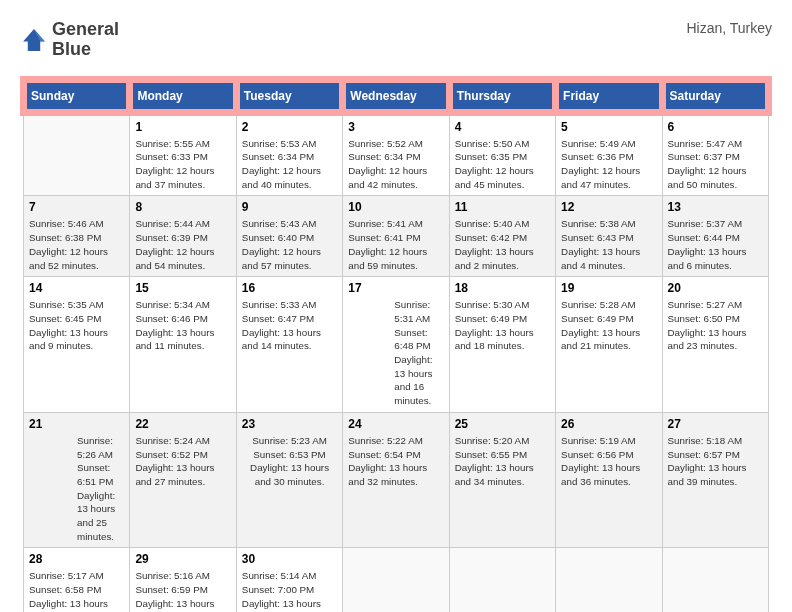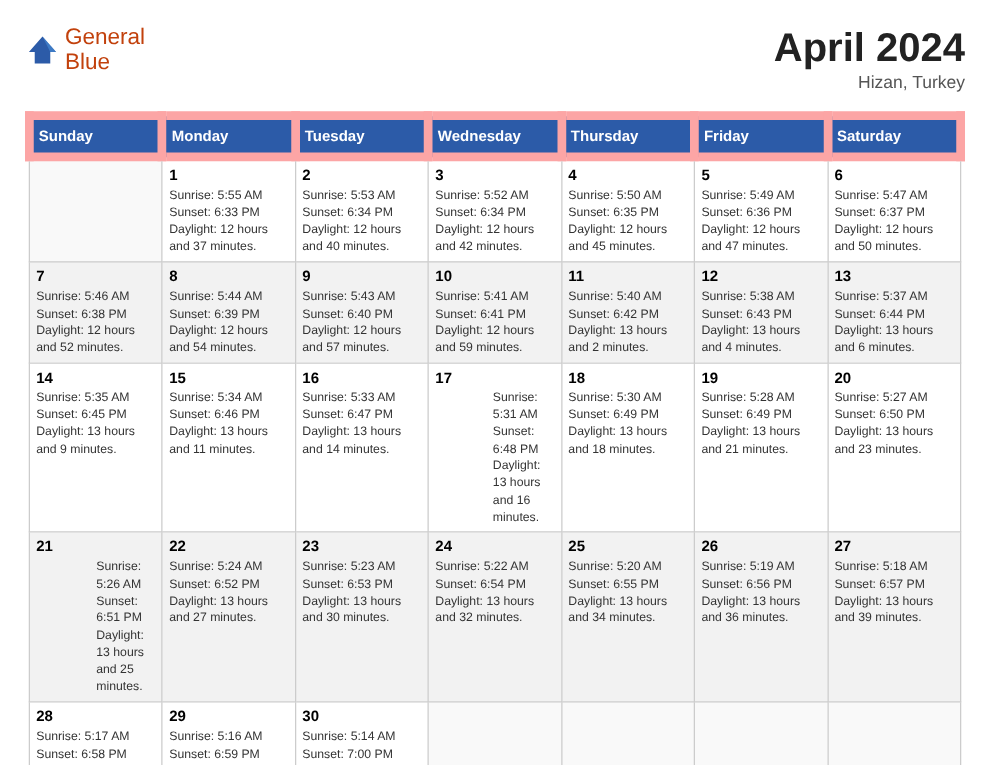--- a/index.html
+++ b/index.html
@@ -16,22 +16,22 @@
       align-items: flex-start;
       margin-bottom: 16px;
     }
     .logo {
       display: flex;
       align-items: center;
       gap: 4px;
     }
     .logo-text {
       font-size: 18px;
-      font-weight: normal;
-      color: #c2410c;
+      font-weight: bold;
+      color: #404040;
       line-height: 1.1;
     }
     .logo-text span {
       display: block;
     }
     .logo-icon {
       width: 28px;
       height: 28px;
     }
     .title-block {
@@ -99,21 +99,20 @@
     <svg class="logo-icon" viewBox="0 0 36 36">
       <polygon points="18,4 32,20 26,20 26,32 10,32 10,20 4,20" fill="#2c5ba8"></polygon>
       <polygon points="18,4 32,20 26,20" fill="#4a90d9" opacity="0.6"></polygon>
     </svg>
     <div class="logo-text">
       <span>General</span>
       <span>Blue</span>
     </div>
   </div>
   <div class="title-block">
-    <div class="month-year">April 2024</div>
     <div class="location">Hizan, Turkey</div>
   </div>
 </div>
 
 <table>
   <thead>
     <tr>
     <th>Sunday</th>
         <th>Monday</th>
         <th>Tuesday</th>
@@ -281,21 +280,21 @@
         </td>
         <td>
           <span class="day-num">22</span>
           <div class="day-info" style="white-space: pre-line;">Sunrise: 5:24 AM
 Sunset: 6:52 PM
 Daylight: 13 hours
 and 27 minutes.</div>
         </td>
         <td>
           <span class="day-num">23</span>
-          <div class="day-info" style="white-space: pre-line;">Sunrise: 5:23 AM
+          <div class="day-info" style="white-space: pre-line; text-align: center;">Sunrise: 5:23 AM
 Sunset: 6:53 PM
 Daylight: 13 hours
 and 30 minutes.</div>
         </td>
         <td>
           <span class="day-num">24</span>
           <div class="day-info" style="white-space: pre-line;">Sunrise: 5:22 AM
 Sunset: 6:54 PM
 Daylight: 13 hours
 and 32 minutes.</div>

